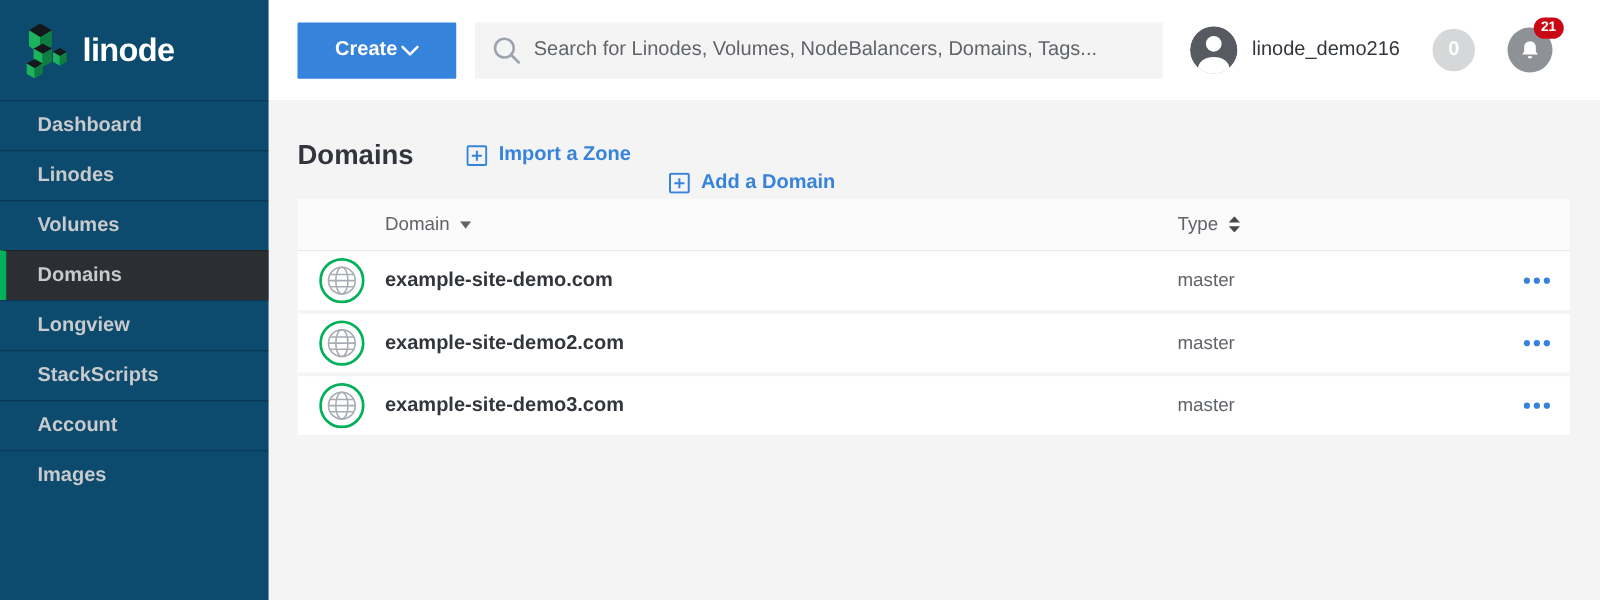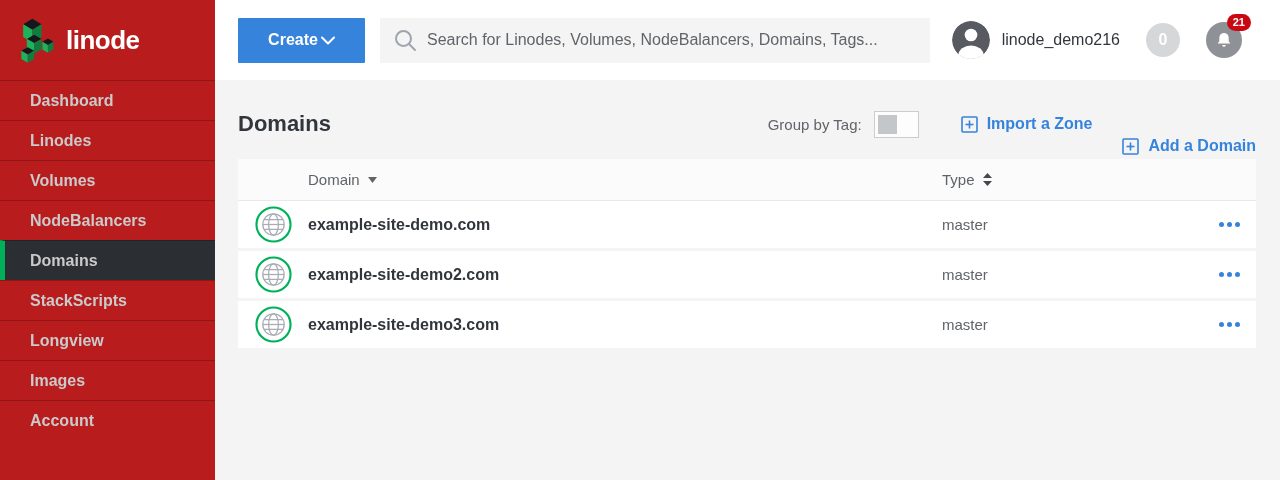--- a/index.html
+++ b/index.html
@@ -1,21 +1,21 @@
 <!DOCTYPE html>
 <html><head>
 <meta charset="utf-8">
 <style>
   * { margin:0; padding:0; box-sizing:border-box; }
   html,body { width:1280px; height:480px; overflow:hidden;
     font-family:"Liberation Sans", sans-serif; background:#f4f4f4; }
   .app { display:flex; width:1280px; height:480px; }
 
   
-  .sidebar { width:215px; flex-shrink:0; background:#b91c1c; display:flex; flex-direction:column; }
+  .sidebar { width:215px; flex-shrink:0; background:#0c4a6e; display:flex; flex-direction:column; }
   .logo-block { height:80px; display:flex; align-items:center; padding-left:14px; }
   .logo-word { color:#fff; font-size:26px; font-weight:700; letter-spacing:-0.5px; margin-left:8px; }
   .nav { display:flex; flex-direction:column; }
   .nav-item { height:40px; display:flex; align-items:center; padding-left:30px;
     color:#c9cacb; font-size:16px; font-weight:600; cursor:pointer;
     border-top:1px solid rgba(0,0,0,0.22); }
   .nav-item.active { border-left:5px solid #00b159; padding-left:25px; background:#2b2e33; }
 
   
   .content { flex:1; display:flex; flex-direction:column; min-width:0; }
@@ -103,37 +103,34 @@
     <nav class="nav">
       <div class="nav-item">
           <span>Dashboard</span>
         </div>
       <div class="nav-item">
           <span>Linodes</span>
         </div>
       <div class="nav-item">
           <span>Volumes</span>
         </div>
-      <div class="nav-item">
-          <span>NodeBalancers</span>
-        </div>
       <div class="nav-item active">
           <span>Domains</span>
         </div>
       <div class="nav-item">
+          <span>Longview</span>
+        </div>
+      <div class="nav-item">
           <span>StackScripts</span>
         </div>
       <div class="nav-item">
-          <span>Longview</span>
+          <span>Account</span>
         </div>
       <div class="nav-item">
           <span>Images</span>
-        </div>
-      <div class="nav-item">
-          <span>Account</span>
         </div>
     </nav>
   </aside>
 
   <div class="content">
 
     <header class="topbar">
       <button class="create-btn">
         <span>Create</span>
         <svg width="14" height="9" viewBox="0 0 14 9">
@@ -172,26 +169,20 @@
           <span class="notif-badge">21</span>
         </div>
       </div>
     </header>
 
     <main class="main">
 
       <div class="page-header">
         <h1 class="page-title">Domains</h1>
 
-        <div class="group-by">
-          <span class="group-by-label">Group by Tag:</span>
-          <div class="toggle">
-            <div class="toggle-knob"></div>
-          </div>
-        </div>
 
         <a class="hdr-link link-import">
           <svg width="17" height="17" viewBox="0 0 17 17">
             <rect x="1" y="1" width="15" height="15" rx="1" fill="none" stroke="#3683dc" stroke-width="1.6"></rect>
             <line x1="8.5" y1="4.5" x2="8.5" y2="12.5" stroke="#3683dc" stroke-width="1.6"></line>
             <line x1="4.5" y1="8.5" x2="12.5" y2="8.5" stroke="#3683dc" stroke-width="1.6"></line>
           </svg>
           <span>Import a Zone</span>
         </a>
 

